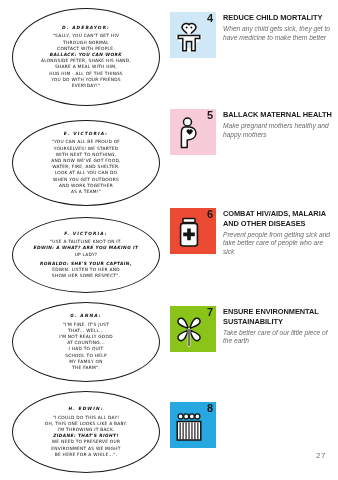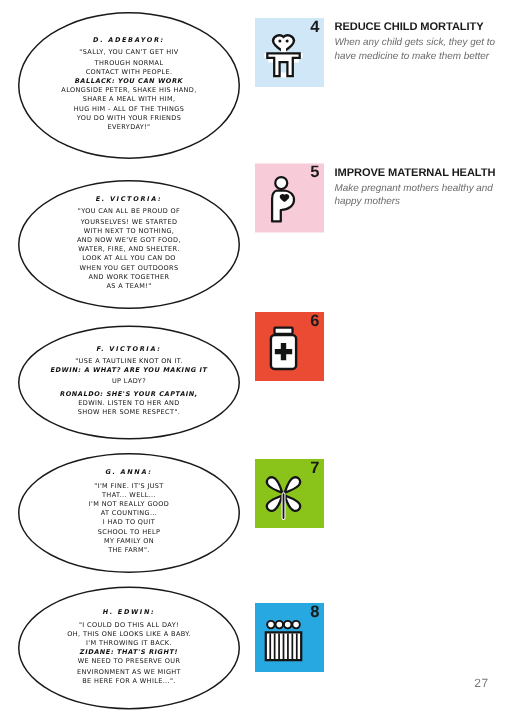--- a/index.html
+++ b/index.html
@@ -246,45 +246,53 @@
       <div class="goal" id="goal-1">
         <div class="tile" style="background: rgb(248, 203, 217);">
           <svg viewBox="0 0 30 34">
             <circle cx="13.5" cy="6" r="4" fill="#ffffff" stroke="#141414" stroke-width="1.5"></circle>
             <path d="M10.5,11 C8.4,11.6 7.4,13.6 7.4,16.6 L7.4,31.6 L13.2,31.6 L13.2,24 C18.6,23.8 22,20.9 22,17.1 C22,13.6 19,11.2 15.6,11 Z" fill="#ffffff" stroke="#141414" stroke-width="1.5" stroke-linejoin="round"></path>
             <path d="M17,15.6 a2.1,2.1 0 0 1 3.5,-1.2 a2.1,2.1 0 0 1 3.5,1.2 c0,1.7 -2.1,3 -3.5,4 C19.1,18.6 17,17.3 17,15.6 Z" fill="#141414" transform="translate(-3.2,0.6) scale(0.92)"></path>
           </svg>
           <div class="num">5</div>
         </div>
         <div class="goal-text">
-          <div class="goal-title">IMPROVE MATERNAL HEALTH</div>
+          <div class="goal-title">BALLACK MATERNAL HEALTH</div>
           <div class="goal-desc">Make pregnant mothers healthy and happy mothers</div>
         </div>
       </div>
       <div class="goal" id="goal-2">
         <div class="tile" style="background: rgb(236, 75, 51);">
           <svg viewBox="0 0 30 34">
             <rect x="9" y="3.4" width="12" height="4.2" rx="0.6" fill="#ffffff" stroke="#141414" stroke-width="1.5"></rect>
             <rect x="6.6" y="8.4" width="16.8" height="22.6" rx="2.4" fill="#ffffff" stroke="#141414" stroke-width="1.6"></rect>
             <path d="M13.2,13.6 L16.8,13.6 L16.8,17.6 L20.8,17.6 L20.8,21.2 L16.8,21.2 L16.8,25.2 L13.2,25.2 L13.2,21.2 L9.2,21.2 L9.2,17.6 L13.2,17.6 Z" fill="#141414"></path>
           </svg>
           <div class="num">6</div>
+        </div>
+        <div class="goal-text">
+          <div class="goal-title">COMBAT HIV/AIDS, MALARIA AND OTHER DISEASES</div>
+          <div class="goal-desc">Prevent people from getting sick and take better care of people who are sick</div>
         </div>
       </div>
       <div class="goal" id="goal-3">
         <div class="tile" style="background: rgb(138, 196, 27);">
           <svg viewBox="0 0 30 34">
             <path d="M14.2,15.6 C10.8,13.8 5.6,12.8 4.2,9.6 C3.1,7.1 5.3,4.6 7.9,5.3 C11,6.1 12.9,11.4 14.2,15.6 Z" fill="#ffffff" stroke="#141414" stroke-width="1.5" stroke-linejoin="round"></path>
             <path d="M15.8,15.6 C19.2,13.8 24.4,12.8 25.8,9.6 C26.9,7.1 24.7,4.6 22.1,5.3 C19,6.1 17.1,11.4 15.8,15.6 Z" fill="#ffffff" stroke="#141414" stroke-width="1.5" stroke-linejoin="round"></path>
             <path d="M14.2,17.2 C10.8,19 5.6,20 4.2,23.2 C3.1,25.7 5.3,28.2 7.9,27.5 C11,26.7 12.9,21.4 14.2,17.2 Z" fill="#ffffff" stroke="#141414" stroke-width="1.5" stroke-linejoin="round"></path>
             <path d="M15.8,17.2 C19.2,19 24.4,20 25.8,23.2 C26.9,25.7 24.7,28.2 22.1,27.5 C19,26.7 17.1,21.4 15.8,17.2 Z" fill="#ffffff" stroke="#141414" stroke-width="1.5" stroke-linejoin="round"></path>
             <path d="M15,16.4 L15,32.4" stroke="#ffffff" stroke-width="2.6" stroke-linecap="round"></path>
             <path d="M15,16.4 L15,32.4" stroke="#141414" stroke-width="1.2" stroke-linecap="round"></path>
           </svg>
           <div class="num">7</div>
+        </div>
+        <div class="goal-text">
+          <div class="goal-title">ENSURE ENVIRONMENTAL SUSTAINABILITY</div>
+          <div class="goal-desc">Take better care of our little piece of the earth</div>
         </div>
       </div>
       <div class="goal" id="goal-4">
         <div class="tile" style="background: rgb(40, 168, 224);">
           <svg viewBox="0 0 30 34">
             <circle cx="6.6" cy="7.4" r="2.5" fill="#ffffff" stroke="#141414" stroke-width="1.3"></circle>
             <circle cx="12.2" cy="7.4" r="2.5" fill="#ffffff" stroke="#141414" stroke-width="1.3"></circle>
             <circle cx="17.799999999999997" cy="7.4" r="2.5" fill="#ffffff" stroke="#141414" stroke-width="1.3"></circle>
             <circle cx="23.4" cy="7.4" r="2.5" fill="#ffffff" stroke="#141414" stroke-width="1.3"></circle>
             <path d="M3.2,12.6 L26.8,12.6 L26.8,31 L3.2,31 Z" fill="#ffffff" stroke="#141414" stroke-width="1.5"></path>

